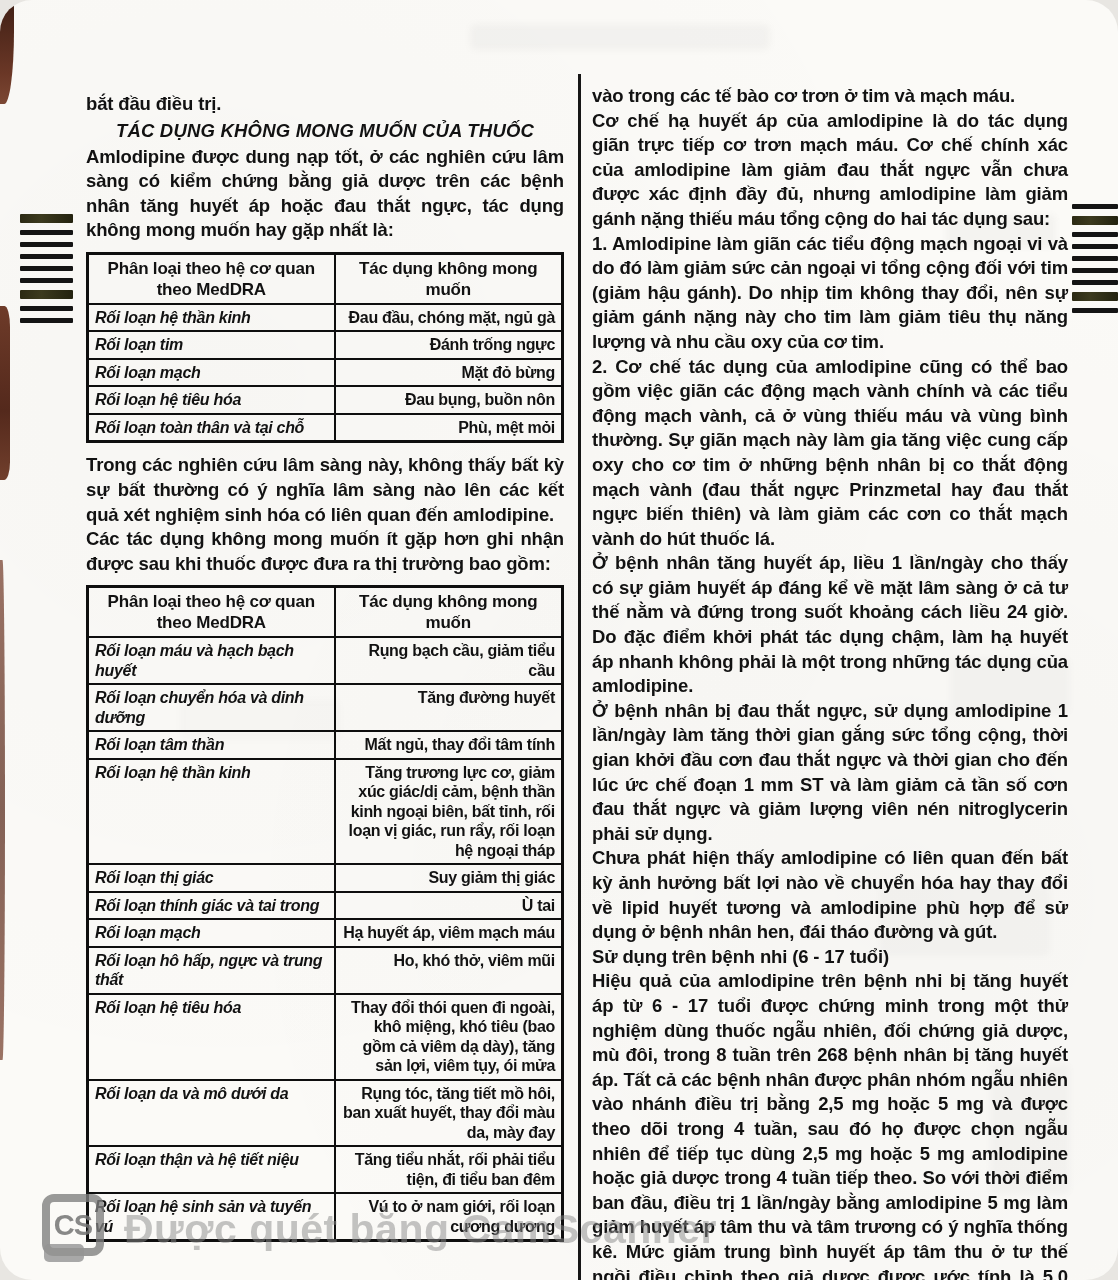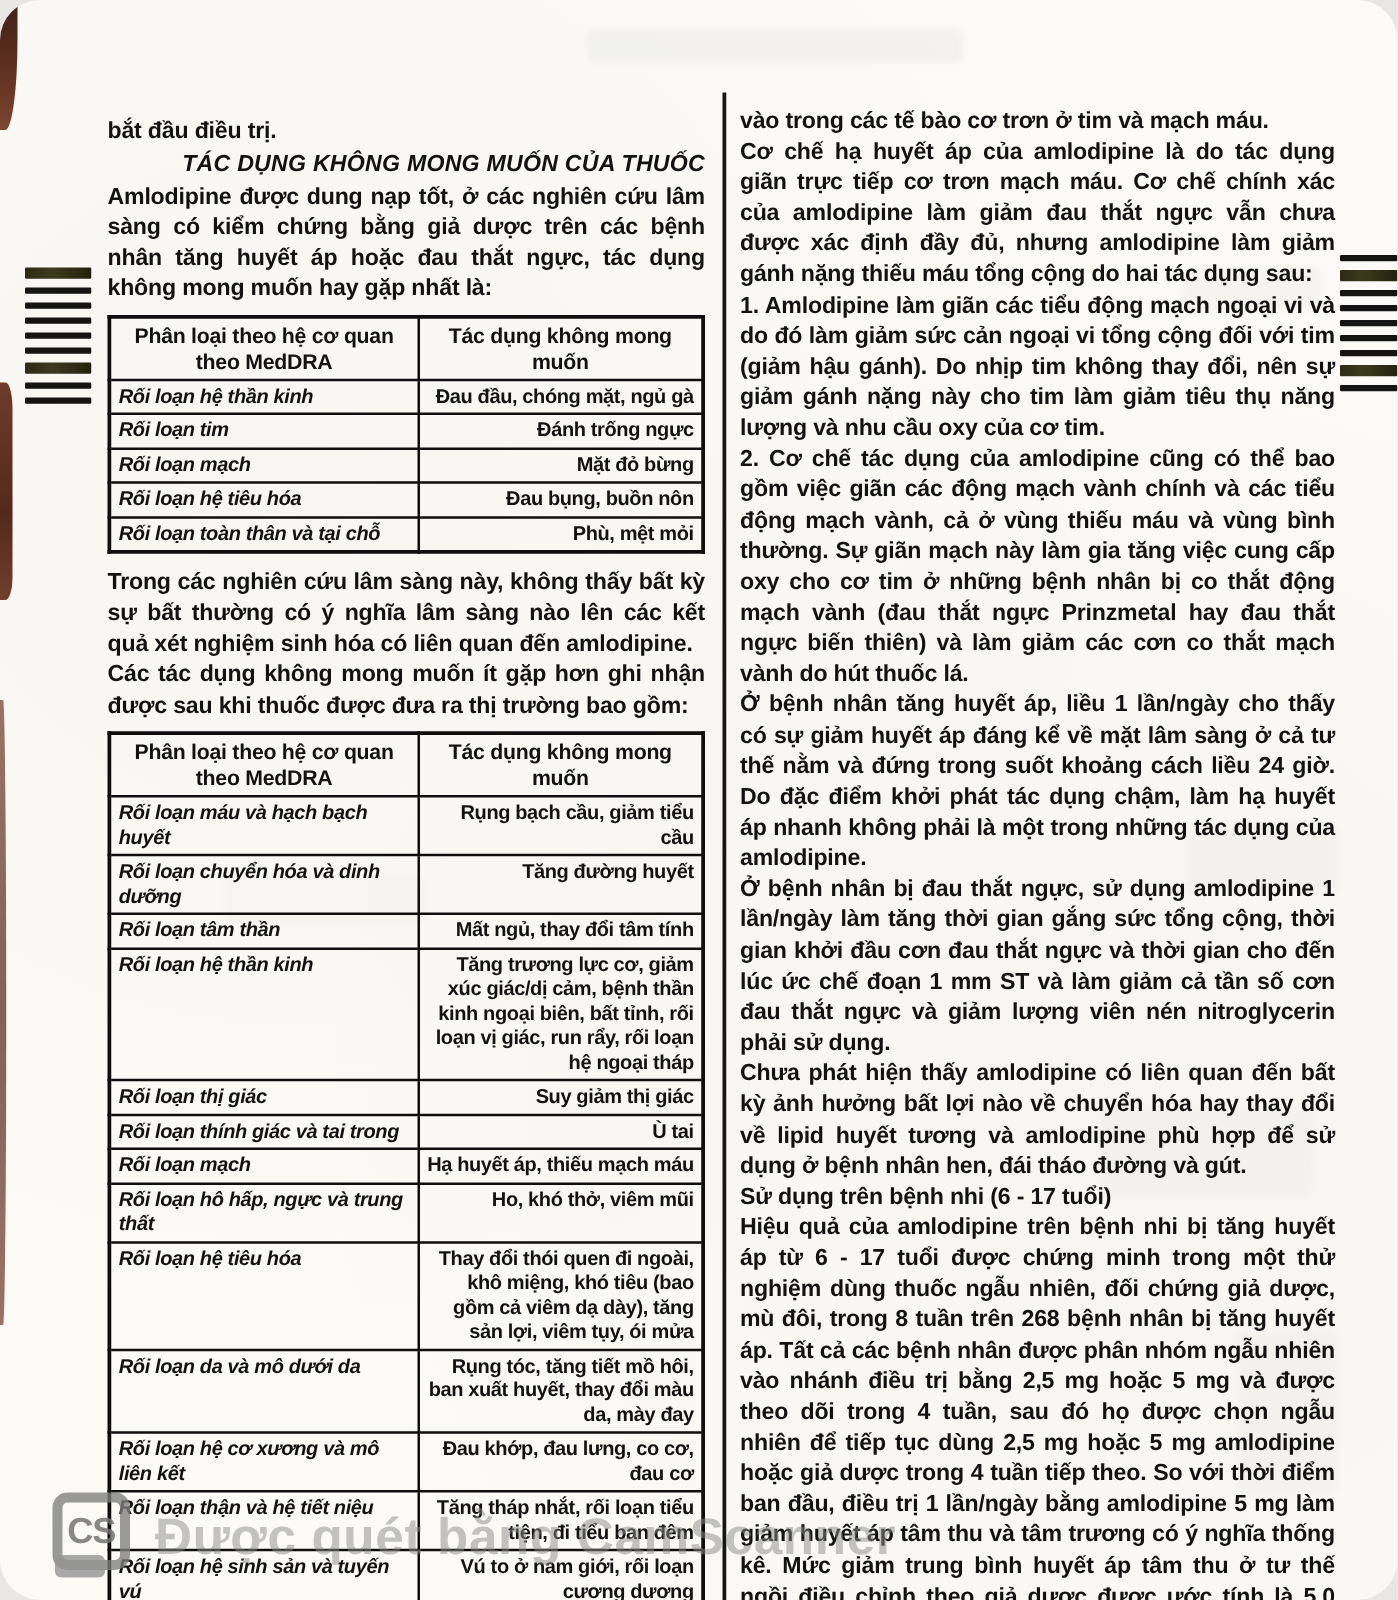--- a/index.html
+++ b/index.html
@@ -16,21 +16,21 @@
   }
   
   .col-left{position:absolute;left:86px;top:92px;width:478px;}
   .col-right{position:absolute;left:592px;top:84px;width:476px;}
   .divider{position:absolute;left:578px;top:74px;width:3px;height:1206px;background:#161616;}
 
   p{margin:0;font-size:18.5px;line-height:24.6px;font-weight:bold;
     text-align:justify;letter-spacing:-0.15px;}
   .intro-line{text-align:left;}
   .sec-title{font-style:italic;font-size:18.5px;line-height:25px;font-weight:bold;
-    letter-spacing:0.2px;margin:1px 0 2px 0;text-align:right;}
+    letter-spacing:0.2px;margin:1px 0 2px 0;text-align:center;}
   .subhead{font-weight:bold;text-align:left;}
 
   table{width:100%;border-collapse:collapse;margin:9px 0 10px 0;border:3px solid #0e0e0e;}
   th,td{border:2px solid #0e0e0e;padding:3px 6px;vertical-align:top;}
   th{font-size:17px;line-height:21px;text-align:center;font-weight:bold;letter-spacing:-0.2px;}
   td{font-size:16px;line-height:19.5px;font-weight:bold;letter-spacing:-0.3px;}
   td.cat{font-style:italic;width:52%;}
   td.eff{width:48%;text-align:right;}
 
   
@@ -169,41 +169,37 @@
       <tr>
             <td class="cat">Rối loạn thị giác</td>
             <td class="eff">Suy giảm thị giác</td>
           </tr>
       <tr>
             <td class="cat">Rối loạn thính giác và tai trong</td>
             <td class="eff">Ù tai</td>
           </tr>
       <tr>
             <td class="cat">Rối loạn mạch</td>
-            <td class="eff">Hạ huyết áp, thiếu mạch máu</td>
+            <td class="eff">Hạ huyết áp, viêm mạch máu</td>
           </tr>
       <tr>
             <td class="cat">Rối loạn hô hấp, ngực và trung thất</td>
             <td class="eff">Ho, khó thở, viêm mũi</td>
           </tr>
       <tr>
             <td class="cat">Rối loạn hệ tiêu hóa</td>
             <td class="eff">Thay đổi thói quen đi ngoài, khô miệng, khó tiêu (bao gồm cả viêm dạ dày), tăng sản lợi, viêm tụy, ói mửa</td>
           </tr>
       <tr>
             <td class="cat">Rối loạn da và mô dưới da</td>
             <td class="eff">Rụng tóc, tăng tiết mồ hôi, ban xuất huyết, thay đổi màu da, mày đay</td>
           </tr>
       <tr>
-            <td class="cat">Rối loạn hệ cơ xương và mô liên kết</td>
-            <td class="eff">Đau khớp, đau lưng, co cơ, đau cơ</td>
-          </tr>
-      <tr>
             <td class="cat">Rối loạn thận và hệ tiết niệu</td>
-            <td class="eff">Tăng tháp nhắt, rối loạn tiểu tiện, đi tiểu ban đêm</td>
+            <td class="eff">Tăng tiểu nhắt, rối phải tiểu tiện, đi tiểu ban đêm</td>
           </tr>
       <tr>
             <td class="cat">Rối loạn hệ sinh sản và tuyến vú</td>
             <td class="eff">Vú to ở nam giới, rối loạn cương dương</td>
           </tr>
 
     </tbody>
       </table>
 
   </div>

